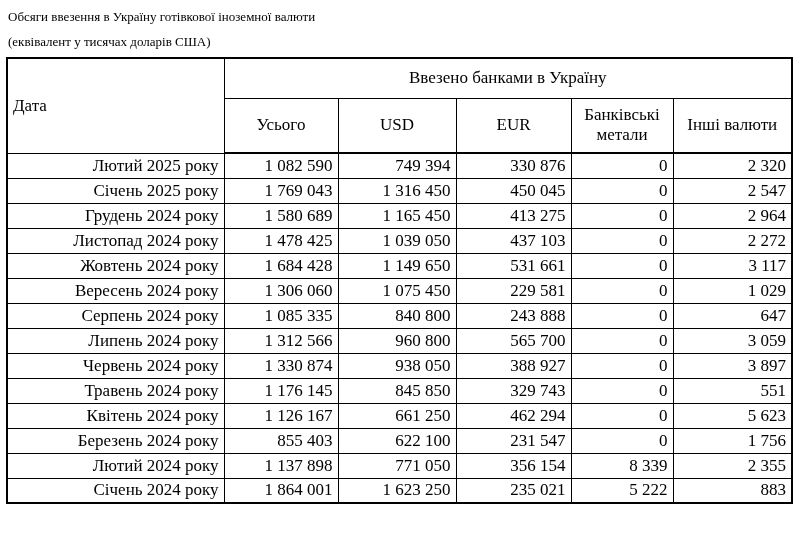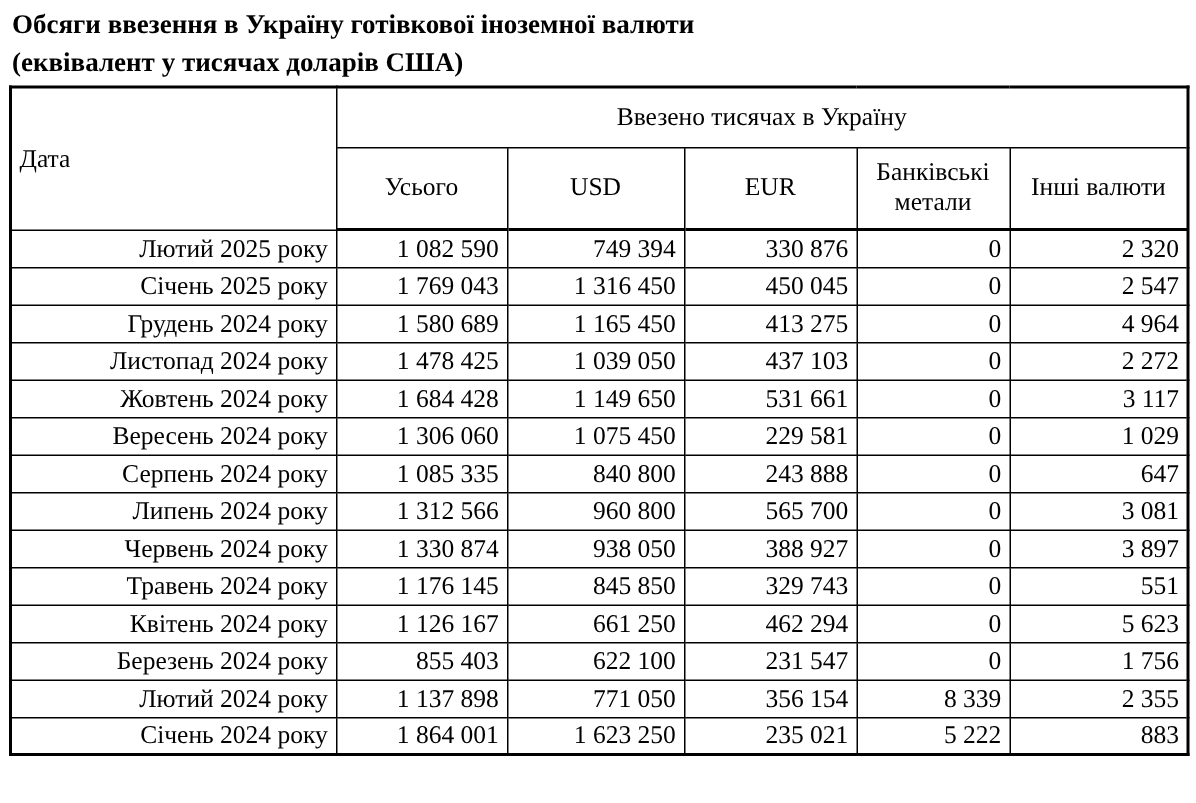--- a/index.html
+++ b/index.html
@@ -11,26 +11,25 @@
   }
   .page {
     width: 797px;
     height: 535px;
     box-sizing: border-box;
     padding: 4px 6px;
     overflow: hidden;
     background: #ffffff;
   }
   .title {
-    font-size: 18px;
+    font-size: 13px;
     line-height: 25px;
     margin: 0;
     padding-left: 2px;
     white-space: nowrap;
-    font-weight: bold;
   }
   table.data-table {
     border-collapse: collapse;
     table-layout: fixed;
     width: 785px;
     margin-top: 3px;
     border: 2px solid #000000;
     font-size: 17px;
   }
   table.data-table td, table.data-table th {
@@ -80,21 +79,21 @@
       <col style="width:217px">
       <col style="width:114px">
       <col style="width:118px">
       <col style="width:115px">
       <col style="width:102px">
       <col style="width:119px">
     </colgroup>
     <thead>
       <tr>
         <th class="date-head" rowspan="2">Дата</th>
-        <th class="group-head" colspan="5">Ввезено тисячах в Україну</th>
+        <th class="group-head" colspan="5">Ввезено банками в Україну</th>
       </tr>
       <tr class="subhead">
         <th>Усього</th>
         <th>USD</th>
         <th>EUR</th>
         <th>Банківські метали</th>
         <th>Інші валюти</th>
       </tr>
     </thead>
     <tbody id="table-body">
@@ -113,21 +112,21 @@
           <td class="num-cell">450 045</td>
           <td class="num-cell">0</td>
           <td class="num-cell">2 547</td>
         </tr>
         <tr>
           <td class="date-cell">Грудень 2024 року</td>
           <td class="num-cell">1 580 689</td>
           <td class="num-cell">1 165 450</td>
           <td class="num-cell">413 275</td>
           <td class="num-cell">0</td>
-          <td class="num-cell">4 964</td>
+          <td class="num-cell">2 964</td>
         </tr>
         <tr>
           <td class="date-cell">Листопад 2024 року</td>
           <td class="num-cell">1 478 425</td>
           <td class="num-cell">1 039 050</td>
           <td class="num-cell">437 103</td>
           <td class="num-cell">0</td>
           <td class="num-cell">2 272</td>
         </tr>
         <tr>
@@ -153,21 +152,21 @@
           <td class="num-cell">243 888</td>
           <td class="num-cell">0</td>
           <td class="num-cell">647</td>
         </tr>
         <tr>
           <td class="date-cell">Липень 2024 року</td>
           <td class="num-cell">1 312 566</td>
           <td class="num-cell">960 800</td>
           <td class="num-cell">565 700</td>
           <td class="num-cell">0</td>
-          <td class="num-cell">3 081</td>
+          <td class="num-cell">3 059</td>
         </tr>
         <tr>
           <td class="date-cell">Червень 2024 року</td>
           <td class="num-cell">1 330 874</td>
           <td class="num-cell">938 050</td>
           <td class="num-cell">388 927</td>
           <td class="num-cell">0</td>
           <td class="num-cell">3 897</td>
         </tr>
         <tr>

